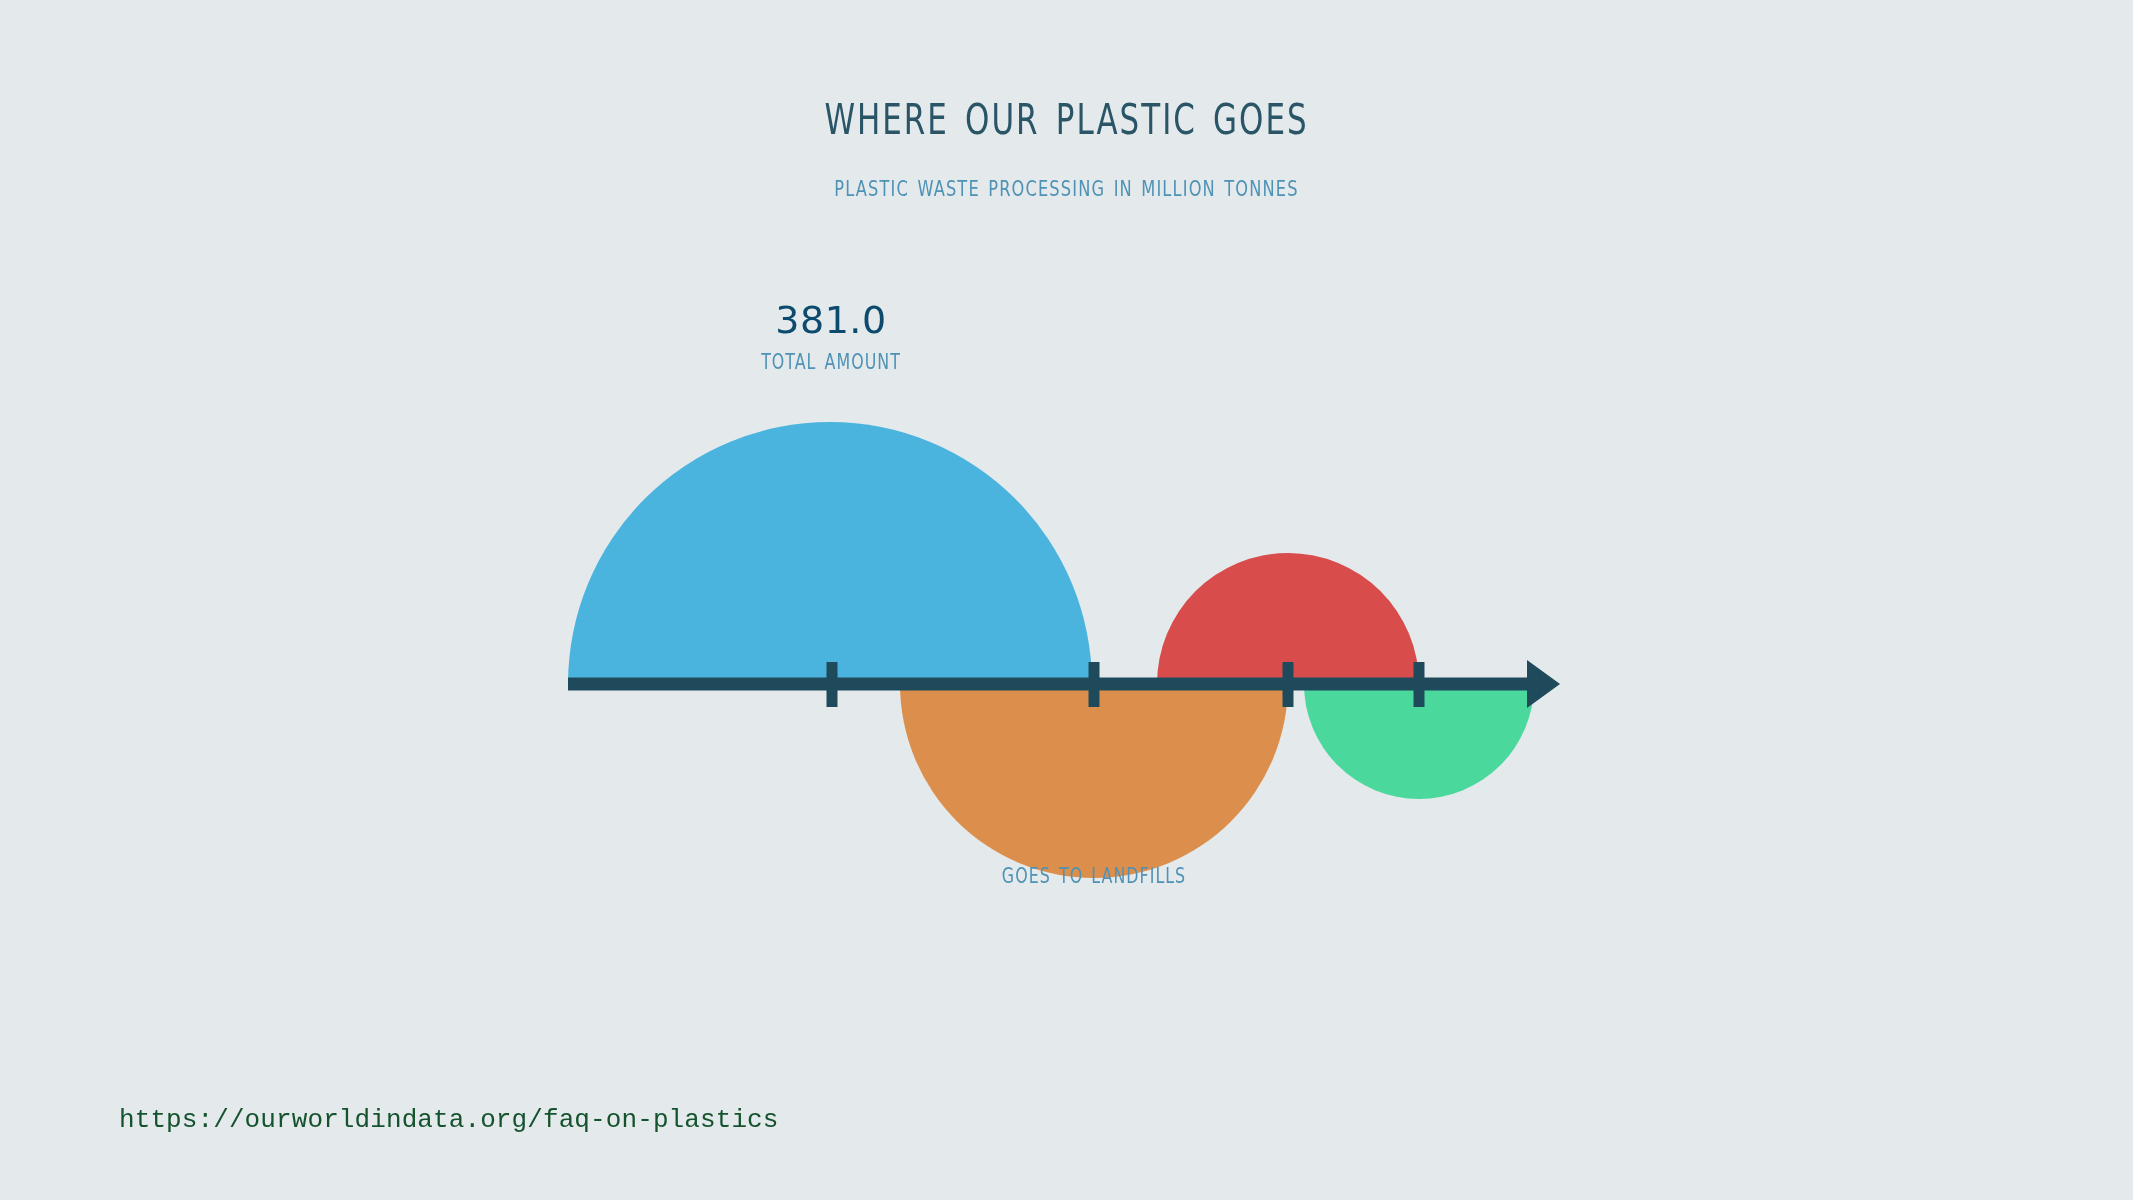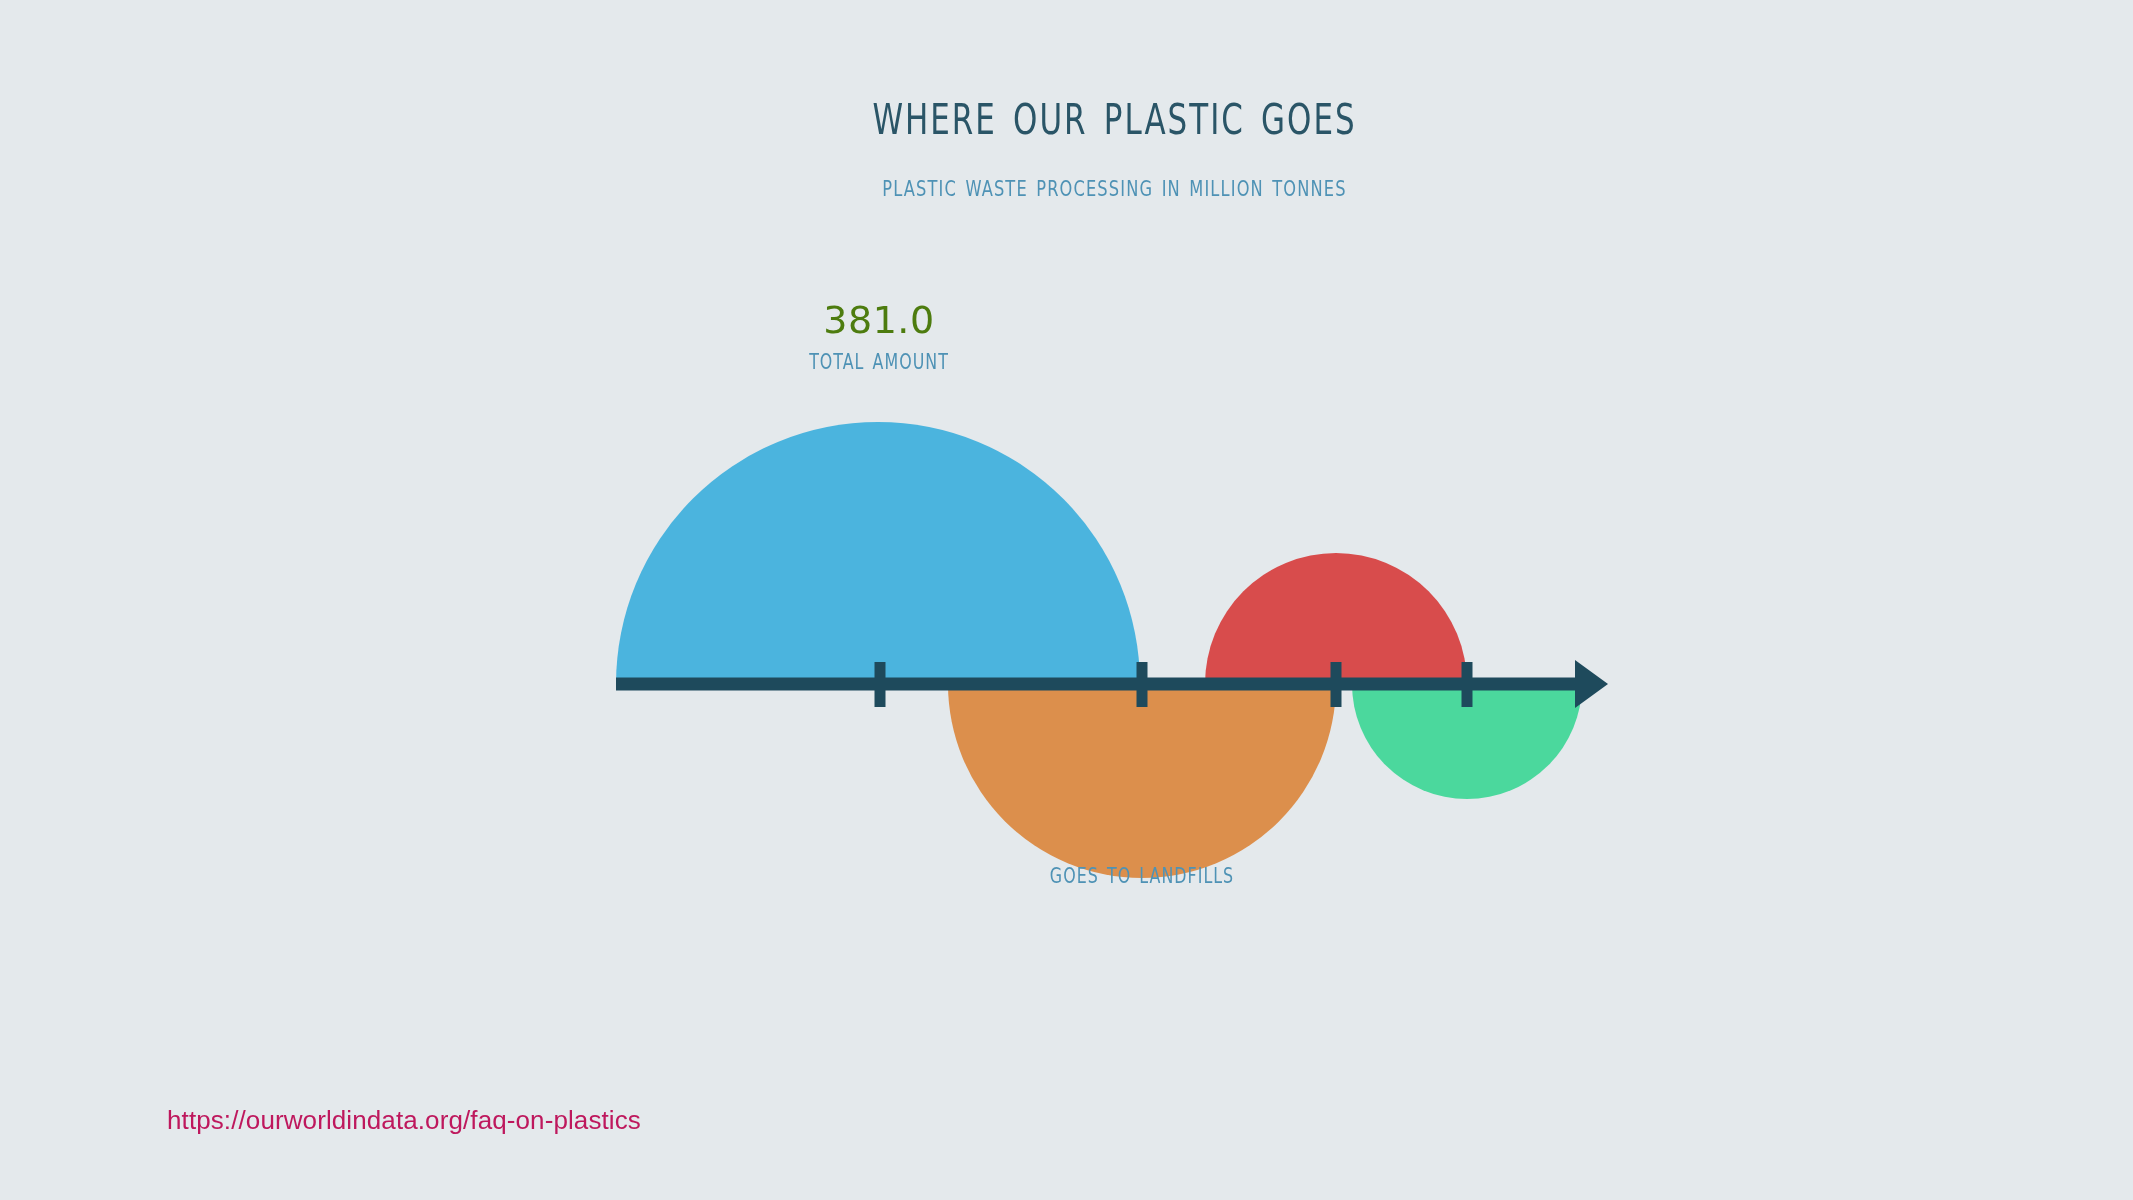--- a/index.html
+++ b/index.html
@@ -14,21 +14,20 @@
     font-family: "Liberation Sans", sans-serif;
     overflow: hidden;
     position: relative;
   }
 
   .canvas {
     position: absolute;
     inset: 0;
     width: 1758px;
     height: 1200px;
-    margin-left: 48px;
   }
 
   
   .header {
     position: absolute;
     top: 0;
     left: 0;
     width: 2133px;
     text-align: center;
     pointer-events: none;
@@ -77,43 +76,43 @@
     position: absolute;
     text-align: center;
     white-space: nowrap;
     pointer-events: none;
   }
   .label-value {
     font-family: "DejaVu Sans", sans-serif;
     font-size: 38px;
     line-height: 1.08;
     font-weight: 400;
-    color: #4d7c0f;
+    color: #0c4a6e;
     letter-spacing: 0.5px;
   }
   .label-name {
     font-family: "DejaVu Sans Condensed", "Liberation Sans Narrow", "Liberation Sans", sans-serif;
     font-size: 30px;
     line-height: 1.18;
     font-weight: 400;
     font-variant: small-caps;
     text-transform: lowercase;
     letter-spacing: 1.2px;
     color: #4e92b5;
     transform: scaleX(0.84);
   }
 
   
   .source-note {
     position: absolute;
     left: 119px;
     top: 1105px;
-    font-family: Liberation Sans, sans-serif;
+    font-family: Liberation Mono, monospace;
     font-size: 26px;
-    color: #be185d;
+    color: #14532d;
     letter-spacing: 0.1px;
   }
 </style>
 </head>
 <body>
 
 <div class="canvas">
 
   <div class="header">
     <h1 class="chart-title">Where Our Plastic Goes</h1>

